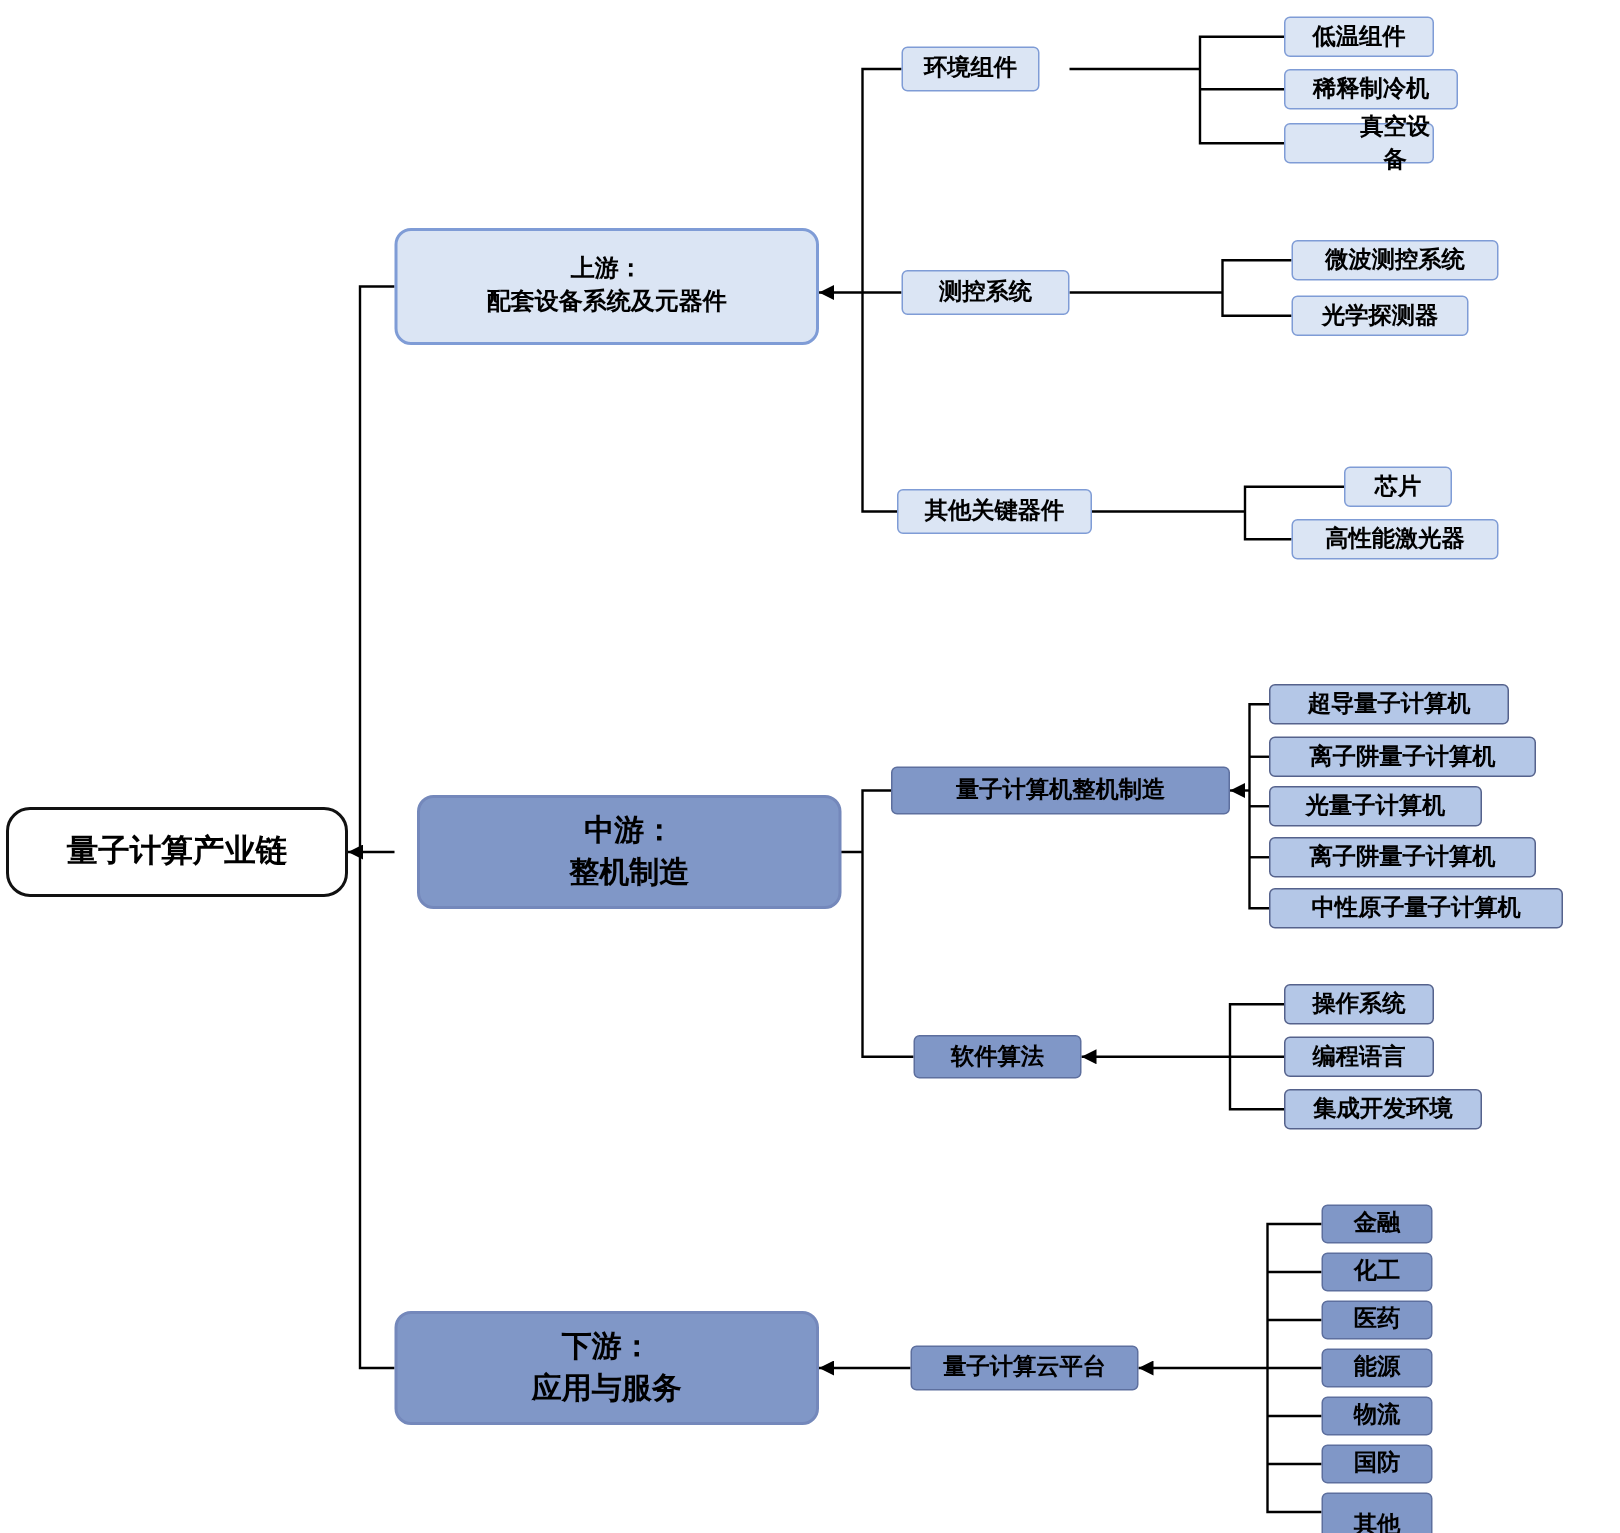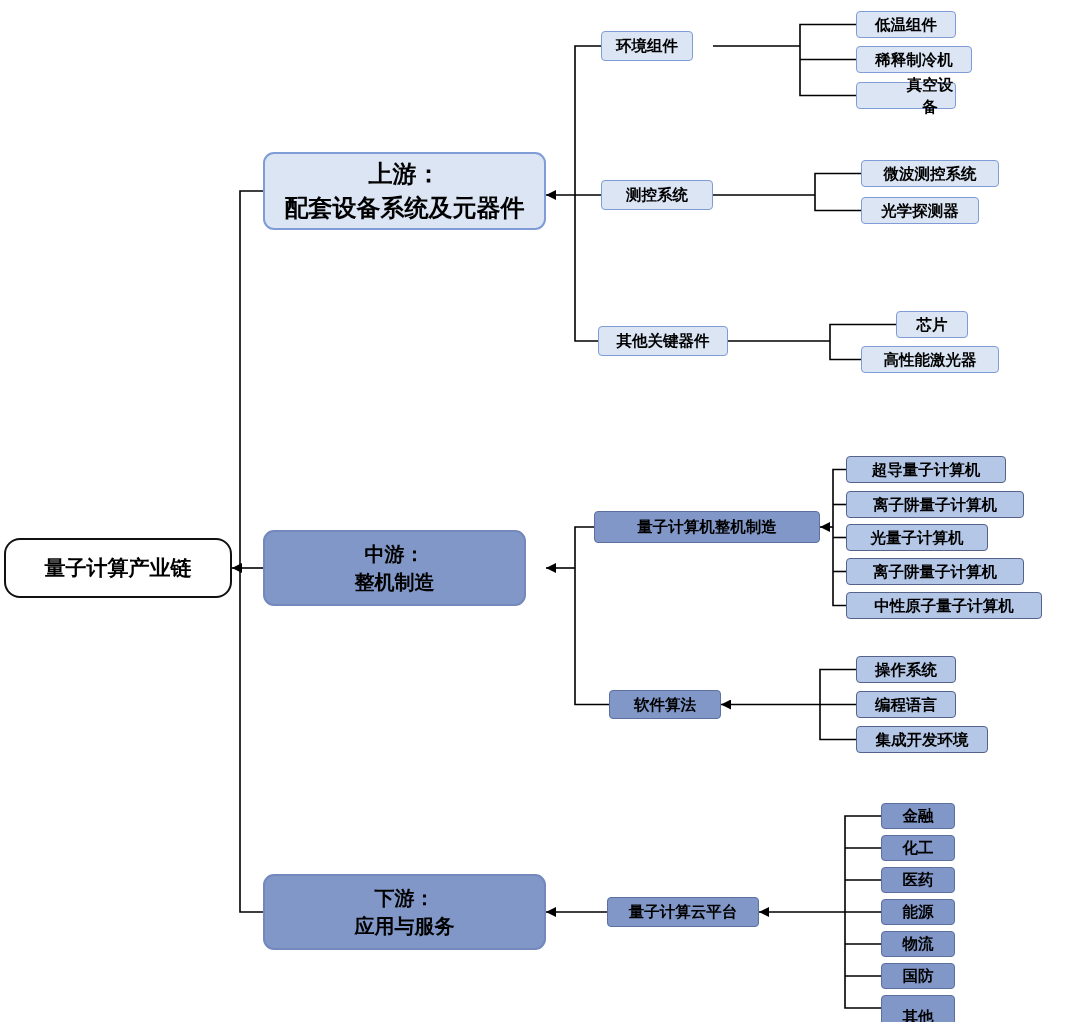--- a/index.html
+++ b/index.html
@@ -18,21 +18,21 @@
     display:flex;
     align-items:center;
     justify-content:center;
     text-align:center;
     font-weight:700;
     color:#000000;
     white-space:pre-line;
     line-height:1.4;
   }
   .root-node   { background:#ffffff; border:2.5px solid #111111; border-radius:16px; font-size:21px; }
-  .branch-light{ background:#dbe5f4; border:2px solid #7f9cd6;  border-radius:11px; font-size:24px; }
+  .branch-light{ background:#dbe5f4; border:2px solid #7f9cd6;  border-radius:11px; font-size:16px; }
   .branch-dark { background:#8097c7; border:2px solid #7488bb;  border-radius:11px; font-size:20px; }
   .box-light   { background:#dbe5f4; border:1.5px solid #7f9cd6; border-radius:4px; font-size:15.5px; }
   .box-mid     { background:#b4c7e7; border:1.5px solid #55628c; border-radius:4px; font-size:15.5px; }
   .box-dark    { background:#8097c7; border:1.5px solid #5d6f9e; border-radius:4px; font-size:15.5px; }
   .sub-dark    { background:#8097c7; border:1.5px solid #5d6f9e; border-radius:4px; font-size:15.5px; }
 </style>
 </head>
 <body>
 
 <div id="stage">
@@ -81,21 +81,21 @@
       <path d="M881,944 H845"></path>
       <path d="M881,976 H845"></path>
       <path d="M881,912 H759" marker-end="url(#arrow)"></path>
     </g>
   </svg>
 
   <div class="node root-node" style="left:4px; top:538px; width:228px; height:60px;">量子计算产业链</div>
 
   <div class="node branch-light" style="left:263px; top:152px; width:283px; height:78px;">上游：
 配套设备系统及元器件</div>
-  <div class="node branch-dark" style="left:263px; top:530px; width:263px; height:76px;">中游：
+  <div class="node branch-dark" style="left:278px; top:530px; width:283px; height:76px;">中游：
 整机制造</div>
   <div class="node branch-dark" style="left:263px; top:874px; width:283px; height:76px;">下游：
 应用与服务</div>
 
   <div class="node box-light" style="left:601px; top:31px; width:92px; height:30px;">环境组件</div>
   <div class="node box-light" style="left:601px; top:180px; width:112px; height:30px;">测控系统</div>
   <div class="node box-light" style="left:598px; top:326px; width:130px; height:30px;">其他关键器件</div>
 
   <div class="node box-light" style="left:856px; top:11px; width:100px; height:27px;">低温组件</div>
   <div class="node box-light" style="left:856px; top:46px; width:116px; height:27px;">稀释制冷机</div>

